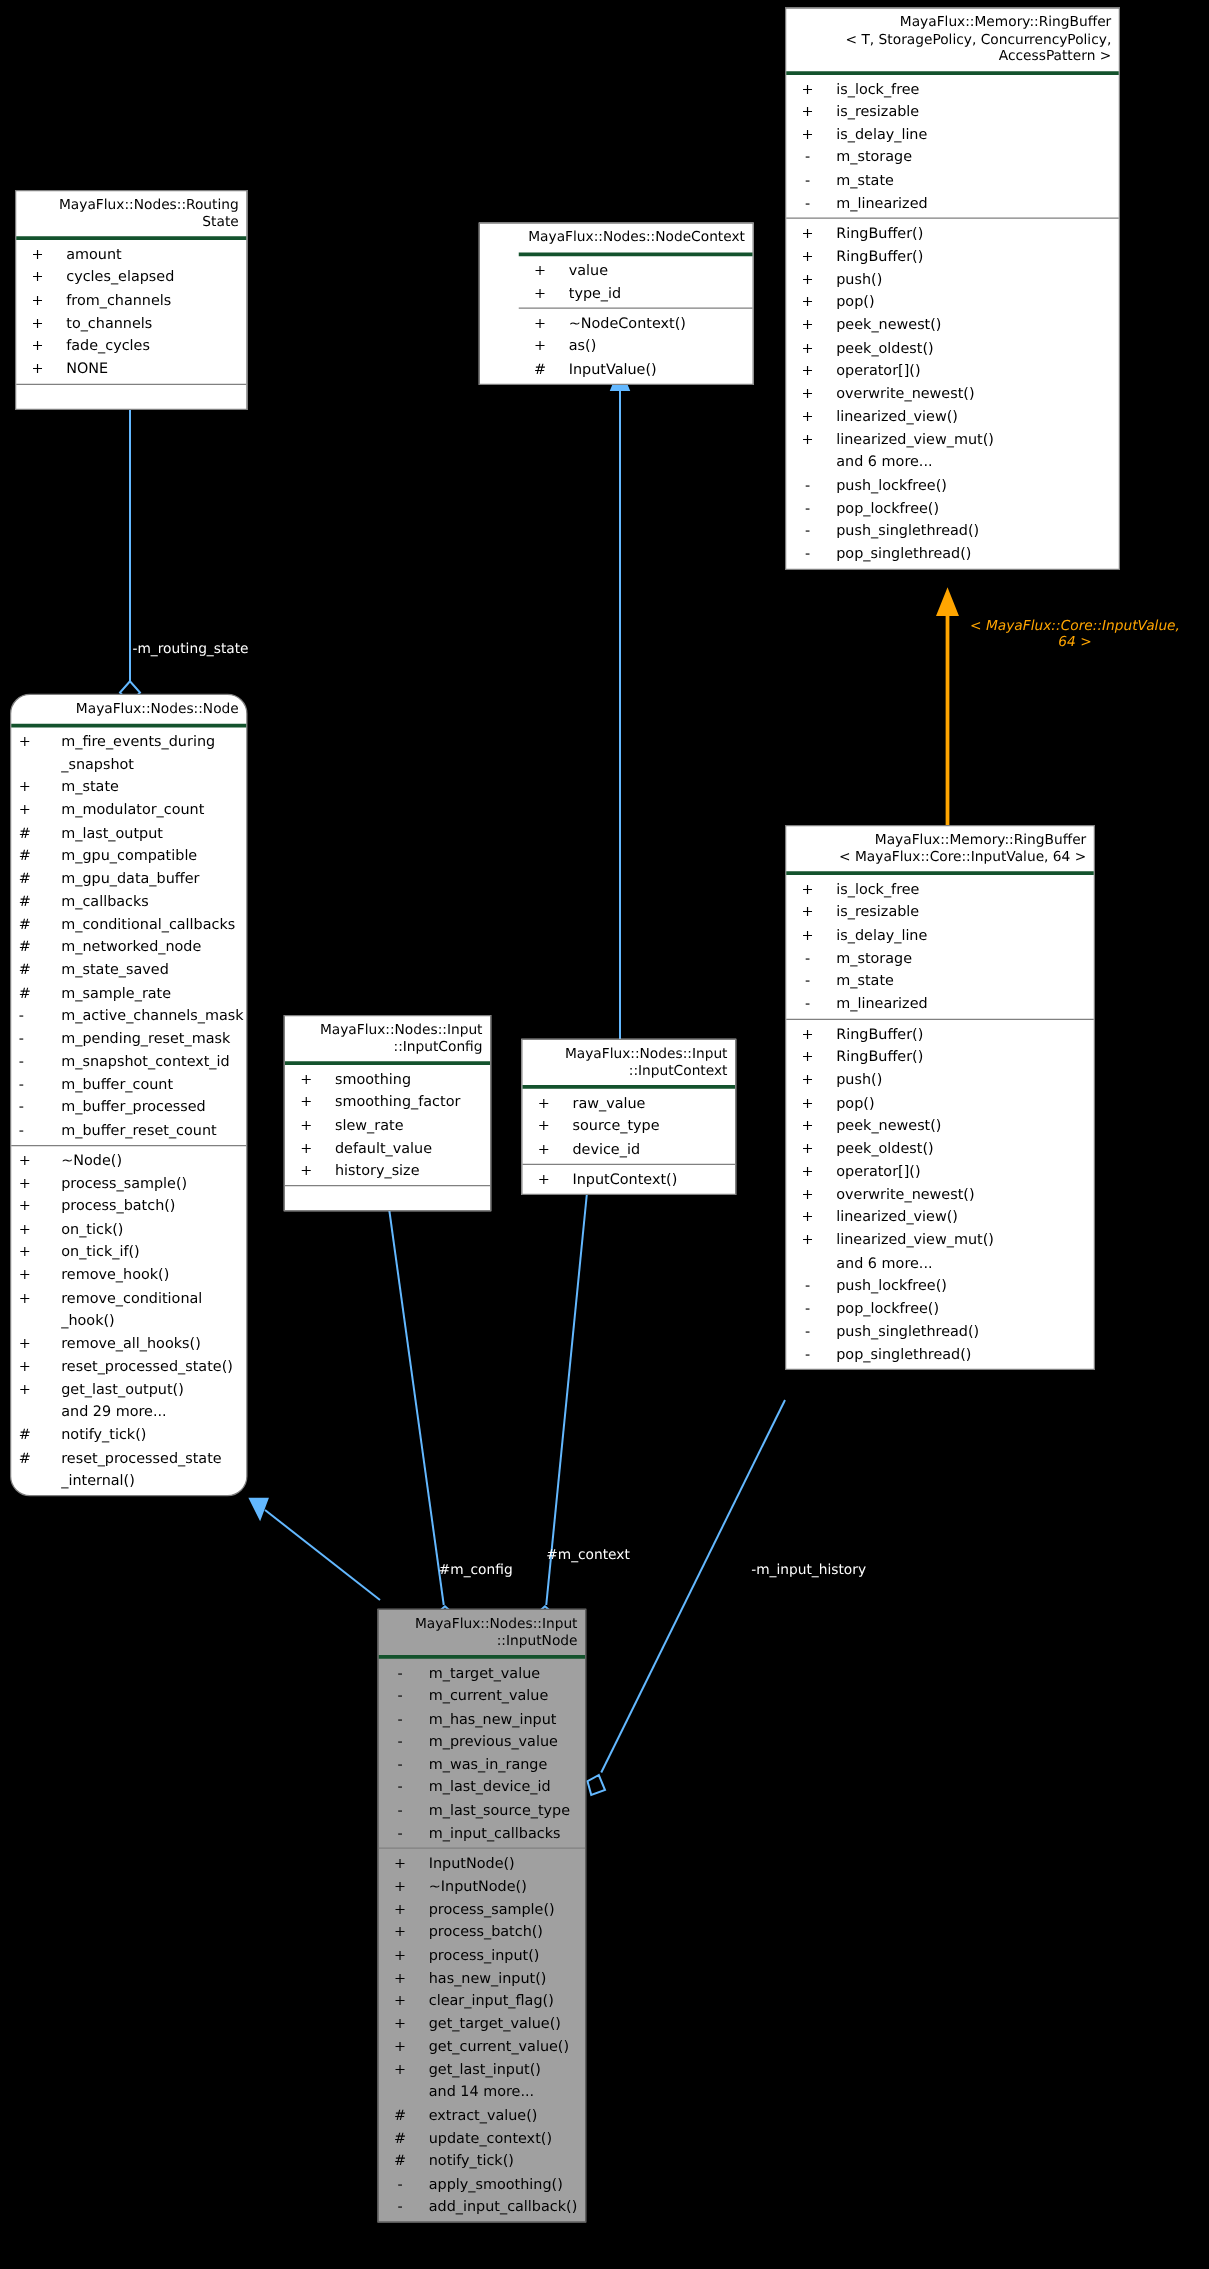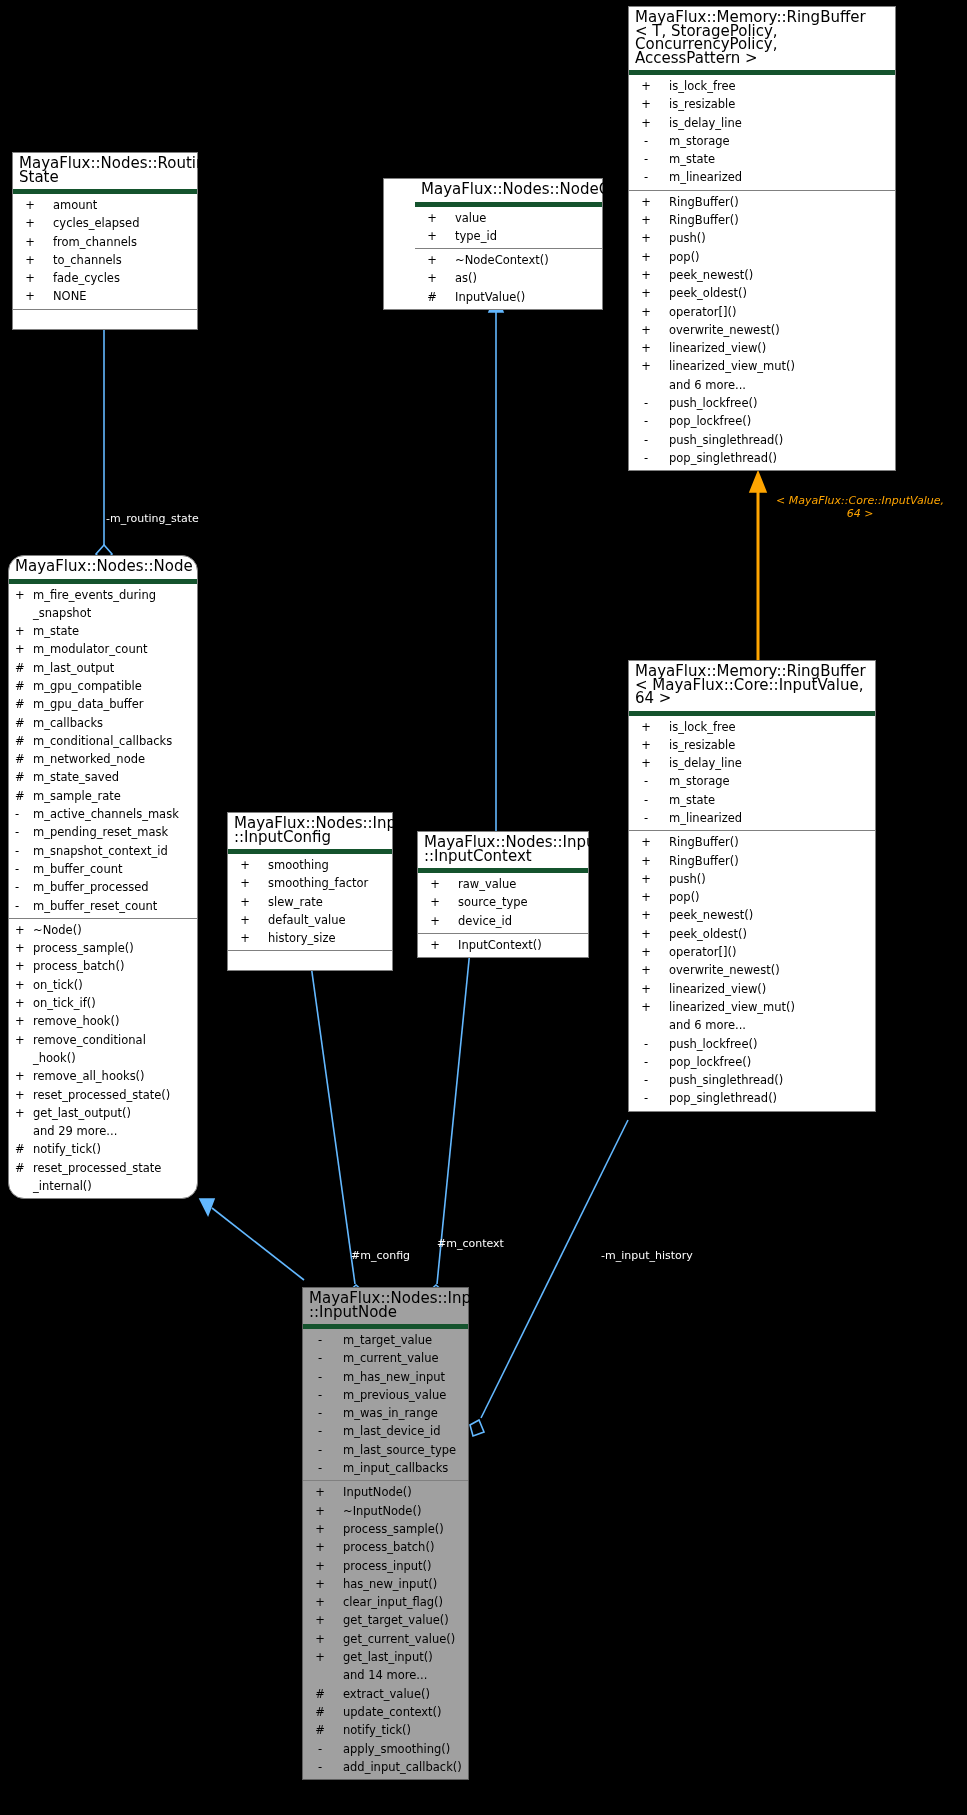--- a/index.html
+++ b/index.html
@@ -36,25 +36,25 @@
     box-sizing: border-box;
     color: #000000;
     font-size: 11.5px;
     line-height: 1.0;
   }
   .uml-box.highlight {
     background: #a0a0a0;
     border: 1px solid #606060;
   }
   .uml-title {
-    text-align: left;
+    text-align: right;
     padding: 4px 6px 5px 6px;
-    font-size: 15px;
+    font-size: 11px;
     line-height: 13.5px;
-    border-bottom: 5px solid #14532d;
+    border-bottom: 3px solid #14532d;
     white-space: pre-line;
   }
   .uml-section {
     padding: 2px 0 3px 0;
     border-bottom: 1px solid #808080;
   }
   .uml-section:last-child {
     border-bottom: none;
   }
   .uml-section.empty {
@@ -74,21 +74,21 @@
   }
   .uml-row .nm {
     flex: 1 1 auto;
   }
   
   .indent .uml-row .vis { width: 26px; flex: 0 0 26px; }
   .indent .uml-row .nm  { padding-left: 10px; }
 
   
   .tight .uml-row .vis { width: 12px; flex: 0 0 12px; text-align: left; padding-left: 2px;}
-  .tight .uml-row .nm  { padding-left: 6px; }
+  .tight .uml-row .nm  { padding-left: 6px; margin-left: 16px; }
 
   
   .edge-label {
     position: absolute;
     color: #ffffff;
     font-size: 11px;
     line-height: 13px;
     font-family: "DejaVu Sans", "Liberation Sans", sans-serif;
     white-space: pre-line;
   }

